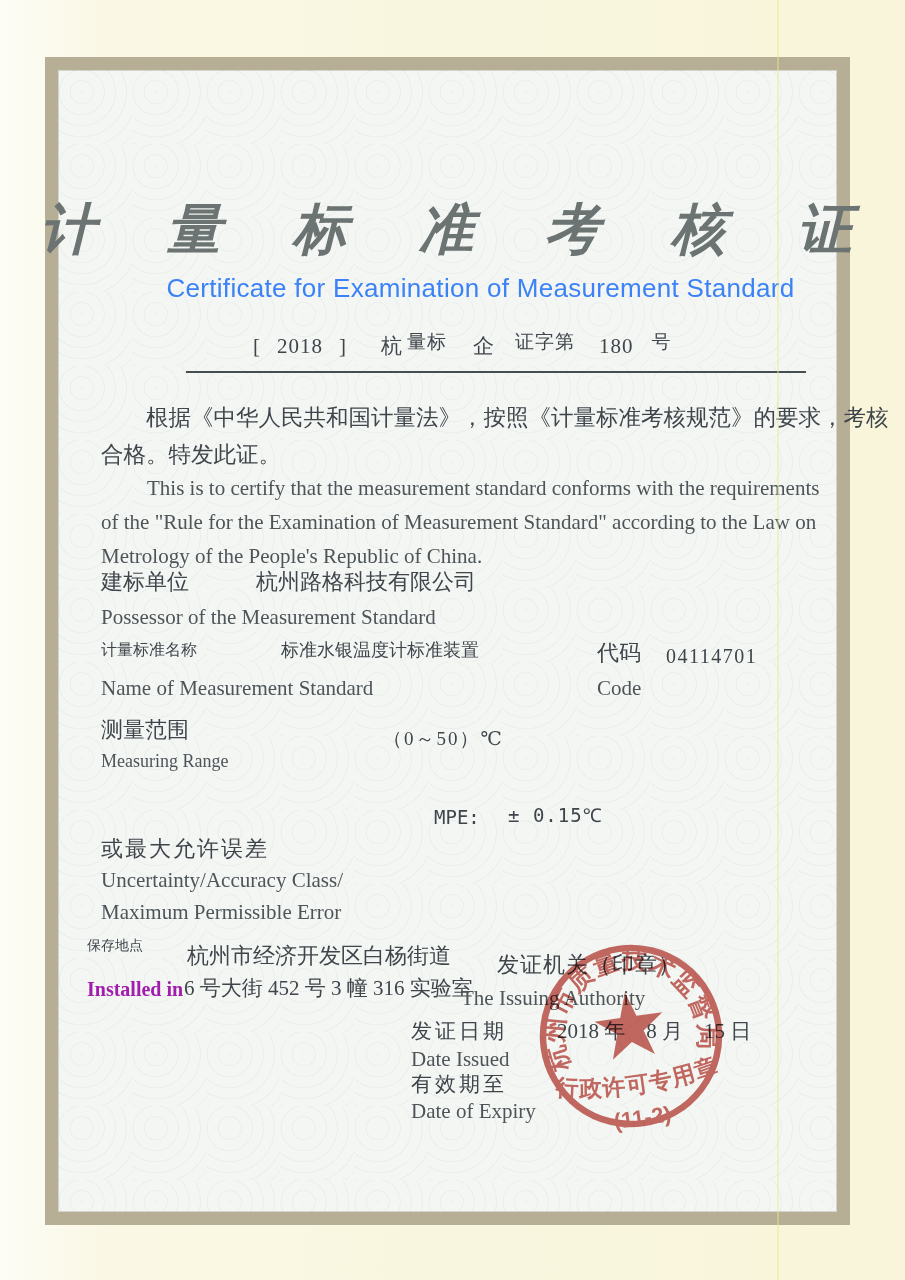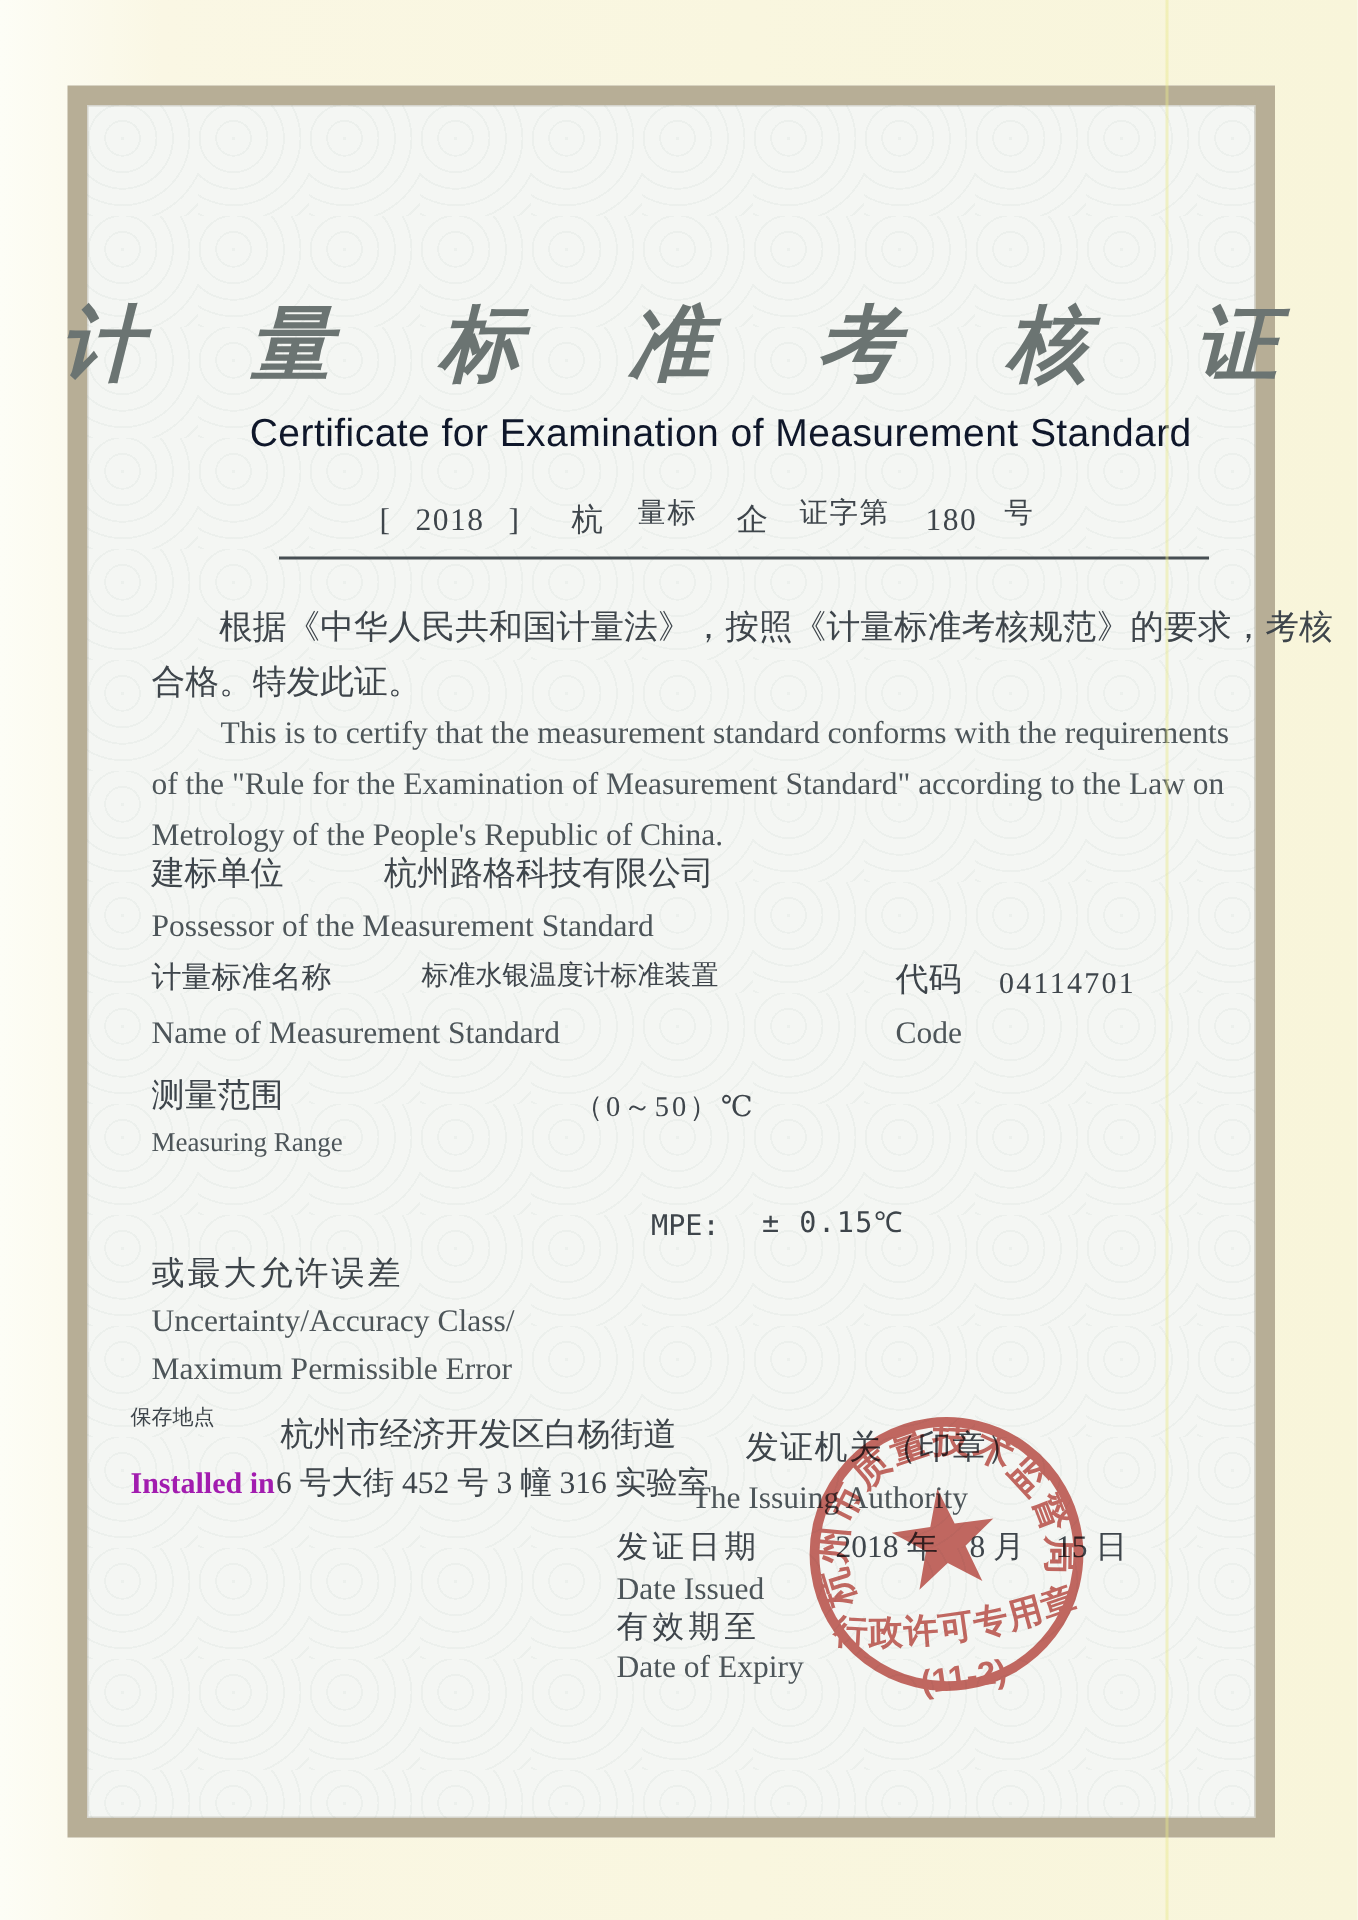--- a/index.html
+++ b/index.html
@@ -21,41 +21,41 @@
   }
   .scanline{position:absolute;left:777px;top:0;width:2px;height:1280px;
     background:rgba(233,233,140,0.45);}
   .abs{position:absolute;white-space:nowrap;line-height:1.2;}
   .cn{color:#3e454b;}
   .en{color:#4d5559;}
   .title-cn{top:196px;left:0;width:905px;text-align:center;padding-left:40px;box-sizing:border-box;
     font-size:55px;font-weight:bold;font-style:italic;letter-spacing:26px;color:#6b7472;
     font-family:"DejaVu Serif","Liberation Serif",serif;}
   .title-en{top:273px;left:0;width:905px;text-align:center;padding-left:56px;box-sizing:border-box;
-    font-size:26px;color:#0f172a;font-family:"Liberation Sans","DejaVu Sans",sans-serif;letter-spacing:0.3px;}
+    font-size:26px;color:#3b82f6;font-family:"Liberation Sans","DejaVu Sans",sans-serif;letter-spacing:0.3px;}
   .certno{top:334px;left:253px;font-size:21px;color:#3e454b;letter-spacing:1px;}
   .certno .g-year{margin-left:16px;}
   .certno .g-close{margin-left:16px;}
   .certno .g-region{margin-left:34px;}
-  .certno .g-lb{margin-left:22px;}
+  .certno .g-lb{margin-left:4px;}
   .certno .g-qi{margin-left:26px;}
   .certno .g-zzd{margin-left:20px;}
   .certno .g-serial{margin-left:24px;}
   .certno .g-hao{margin-left:18px;}
   .up{position:relative;top:-5px;font-size:19px;}
   .rule{top:371px;left:186px;width:620px;height:2px;background:#474e53;}
   .p-cn1{top:404px;left:146px;font-size:22.5px;}
   .p-cn2{top:441px;left:101px;font-size:22.5px;}
   .p-en1{top:476px;left:147px;font-size:21px;}
   .p-en2{top:510px;left:101px;font-size:21px;}
   .p-en3{top:544px;left:101px;font-size:21px;}
   .lbl-possessor{top:569px;left:101px;font-size:22px;}
   .val-possessor{top:569px;left:256px;font-size:22px;}
   .en-possessor{top:605px;left:101px;font-size:21px;}
-  .lbl-name{top:640px;left:101px;font-size:20px;}
+  .lbl-name{top:640px;left:101px;font-size:16px;}
   .val-name{top:640px;left:281px;font-size:18px;}
   .lbl-code{top:640px;left:597px;font-size:22px;}
   .val-code{top:644px;left:666px;font-size:20px;letter-spacing:1.5px;}
   .en-name{top:676px;left:101px;font-size:21px;}
   .en-code{top:676px;left:597px;font-size:21px;}
   .lbl-range{top:717px;left:101px;font-size:22px;}
   .val-range{top:728px;left:383px;font-size:19px;letter-spacing:2px;}
   .en-range{top:751px;left:101px;font-size:18px;}
   .lbl-unc1{top:802px;left:101px;font-size:22px;letter-spacing:2px;}
   .mpe-label{top:806px;left:434px;font-size:19px;font-family:"DejaVu Sans Mono","Liberation Mono",monospace;}

